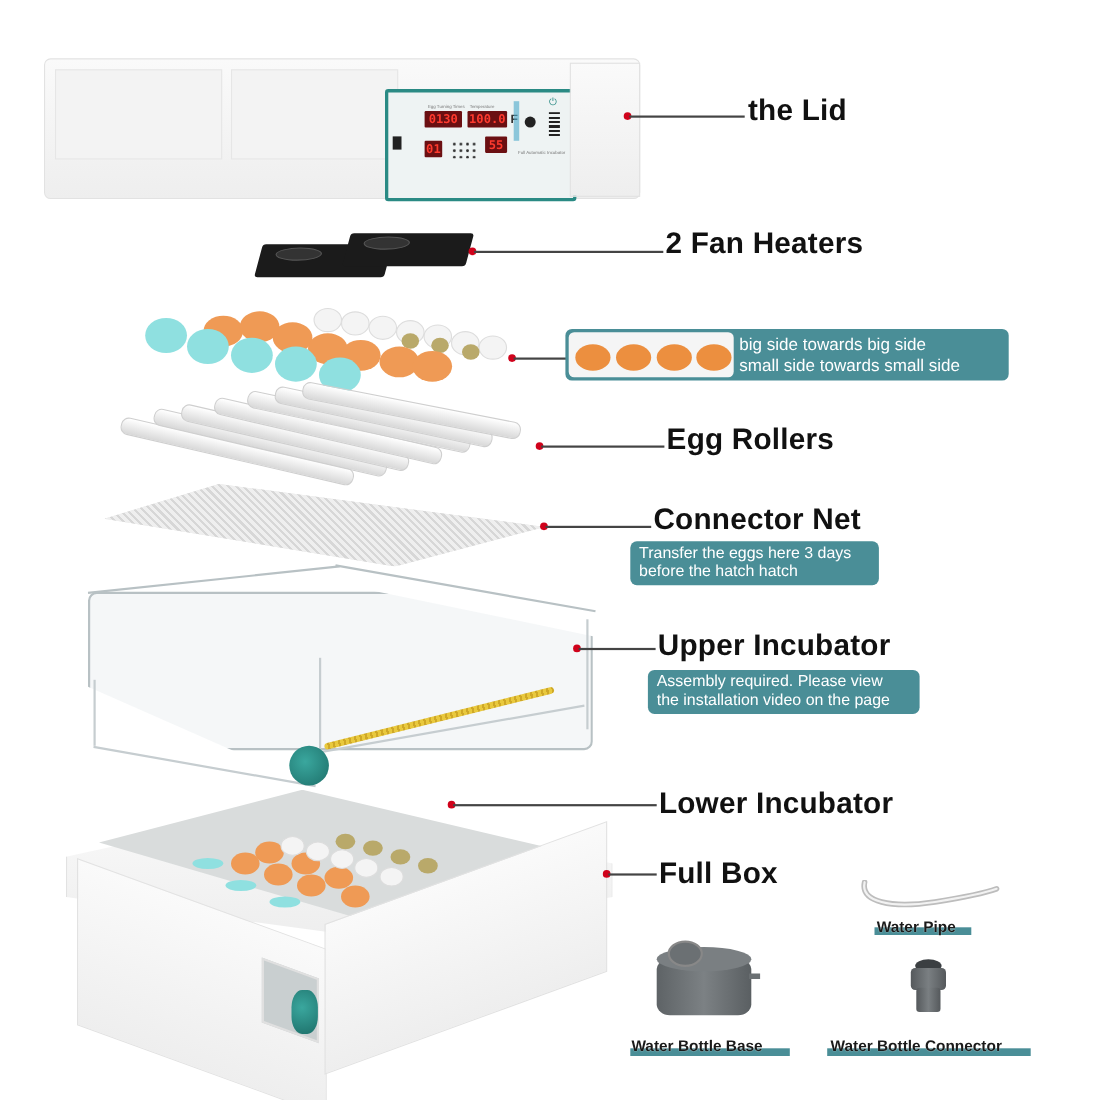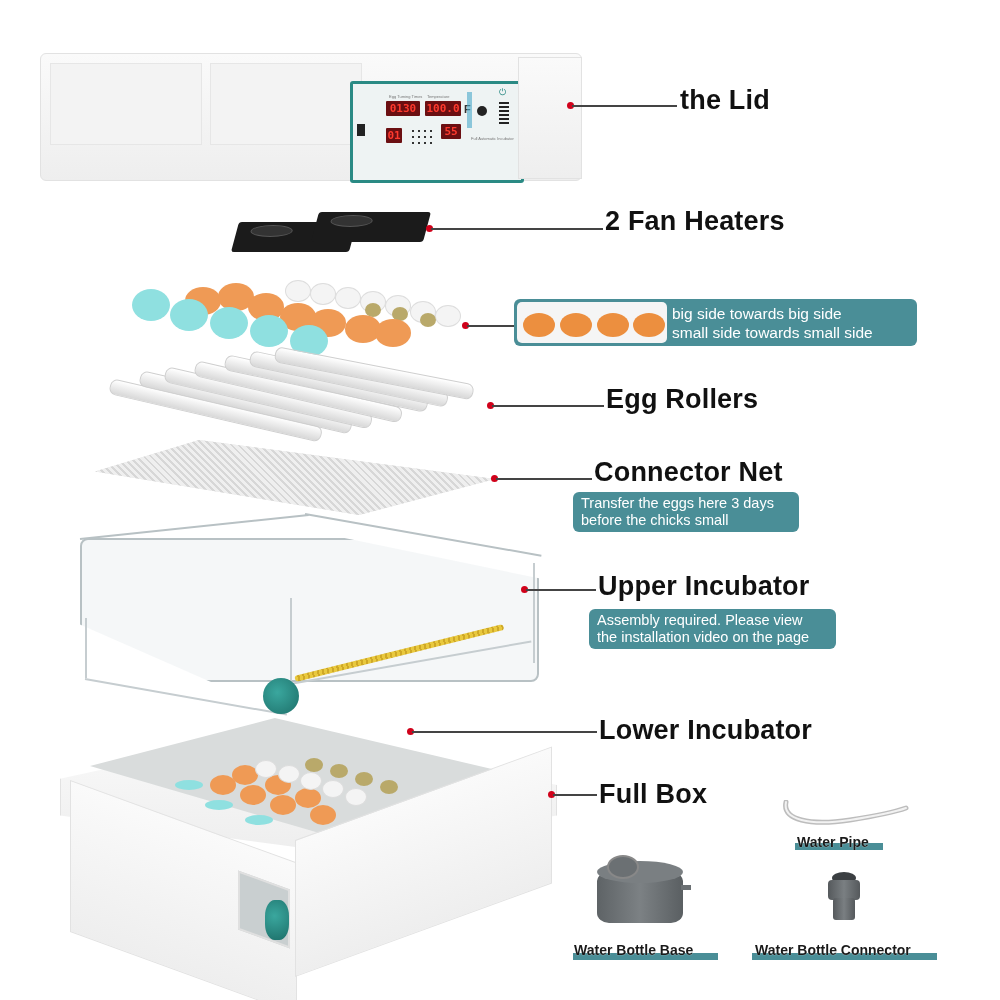--- a/index.html
+++ b/index.html
@@ -115,21 +115,21 @@
 <div class="dot" style="left:487px;top:402px;"></div>
 <div class="leader" style="left:492px;top:405px;width:112px;"></div>
 <div class="label" style="left:606px;top:386px;">Egg Rollers</div>
 
 <div class="net" style="left:95px;top:440px;width:400px;height:75px;clip-path:polygon(26% 0%,100% 52%,66% 100%,0% 42%);"></div>
 <div class="dot" style="left:491px;top:475px;"></div>
 <div class="leader" style="left:496px;top:478px;width:96px;"></div>
 <div class="label" style="left:594px;top:459px;">Connector Net</div>
 <div class="note" style="left:573px;top:492px;width:210px;">
   <div>Transfer the eggs here 3 days</div>
-  <div>before the chicks small</div>
+  <div>before the hatch hatch</div>
 </div>
 
 <div class="abs" style="left:75px;top:508px;width:470px;height:215px;">
   <div class="tray" style="left:5px;top:30px;width:455px;height:140px;clip-path:polygon(0% 0%,50% -5%,100% 28%,100% 100%,50% 130%,0% 60%);border-radius:8px;"></div>
   <div class="abs" style="left:5px;top:30px;width:230px;height:2px;background:#b8c1c4;transform:rotate(-6deg);transform-origin:left;"></div>
   <div class="abs" style="left:230px;top:5px;width:240px;height:2px;background:#b8c1c4;transform:rotate(10deg);transform-origin:left;"></div>
   <div class="abs" style="left:10px;top:110px;width:2px;height:60px;background:#c6cdd0;"></div>
   <div class="abs" style="left:215px;top:90px;width:2px;height:110px;background:#c6cdd0;"></div>
   <div class="abs" style="left:458px;top:55px;width:2px;height:100px;background:#c6cdd0;"></div>
   <div class="abs" style="left:215px;top:175px;width:245px;height:2px;background:#c6cdd0;transform:rotate(-10deg);transform-origin:left;"></div>

